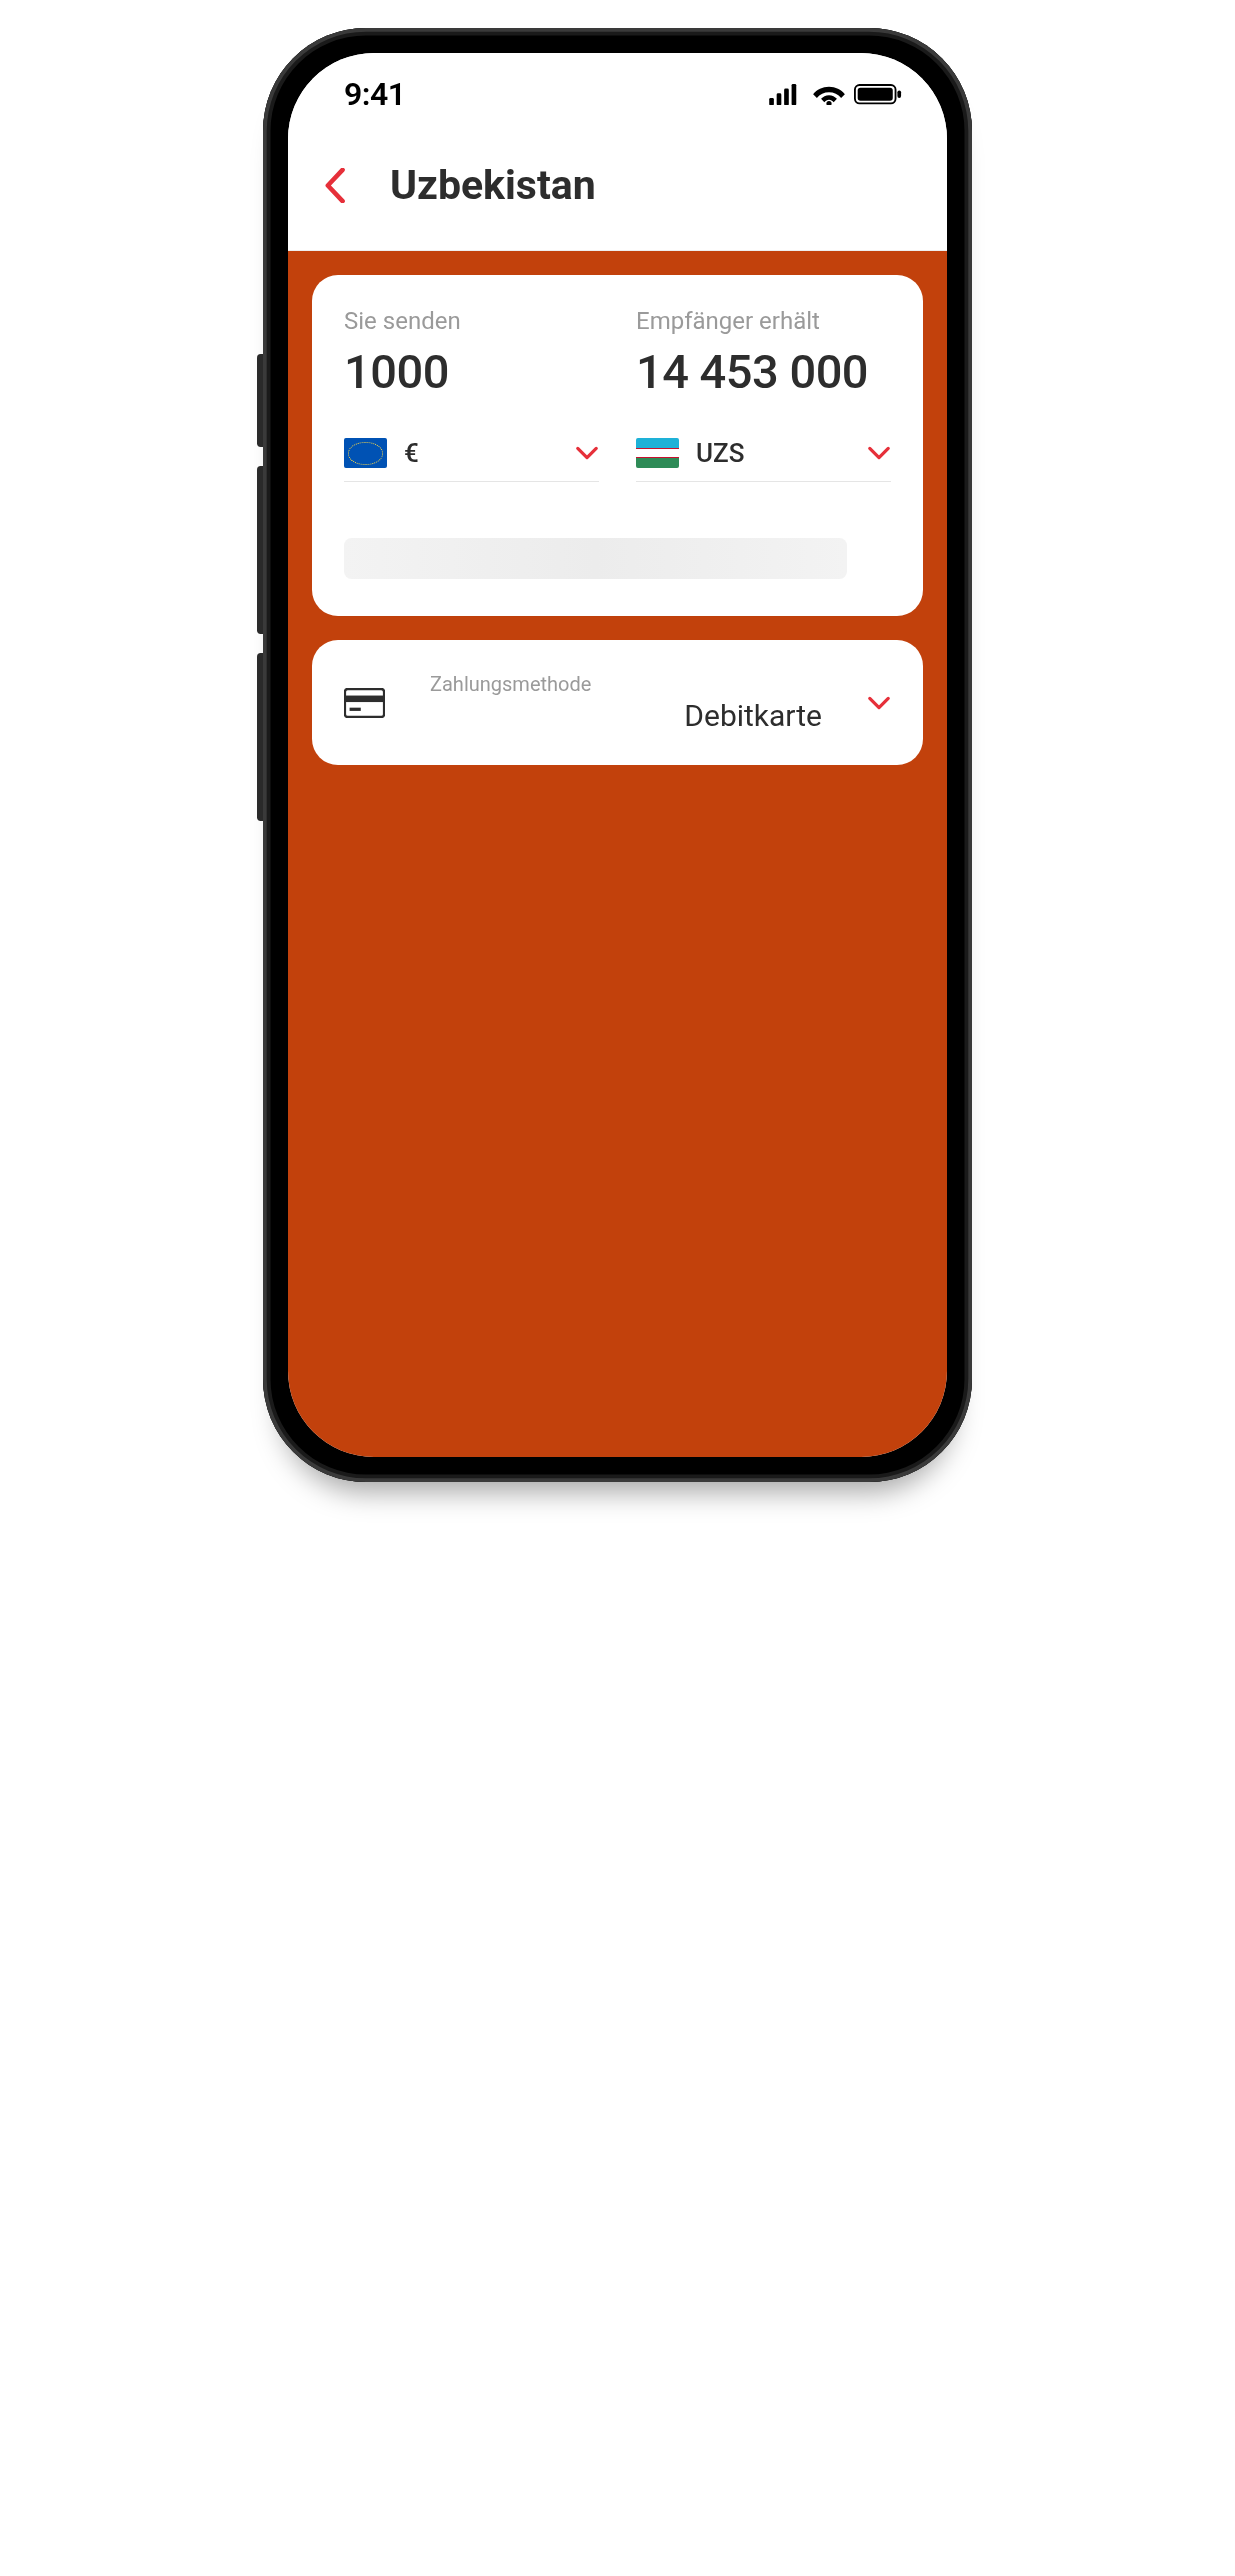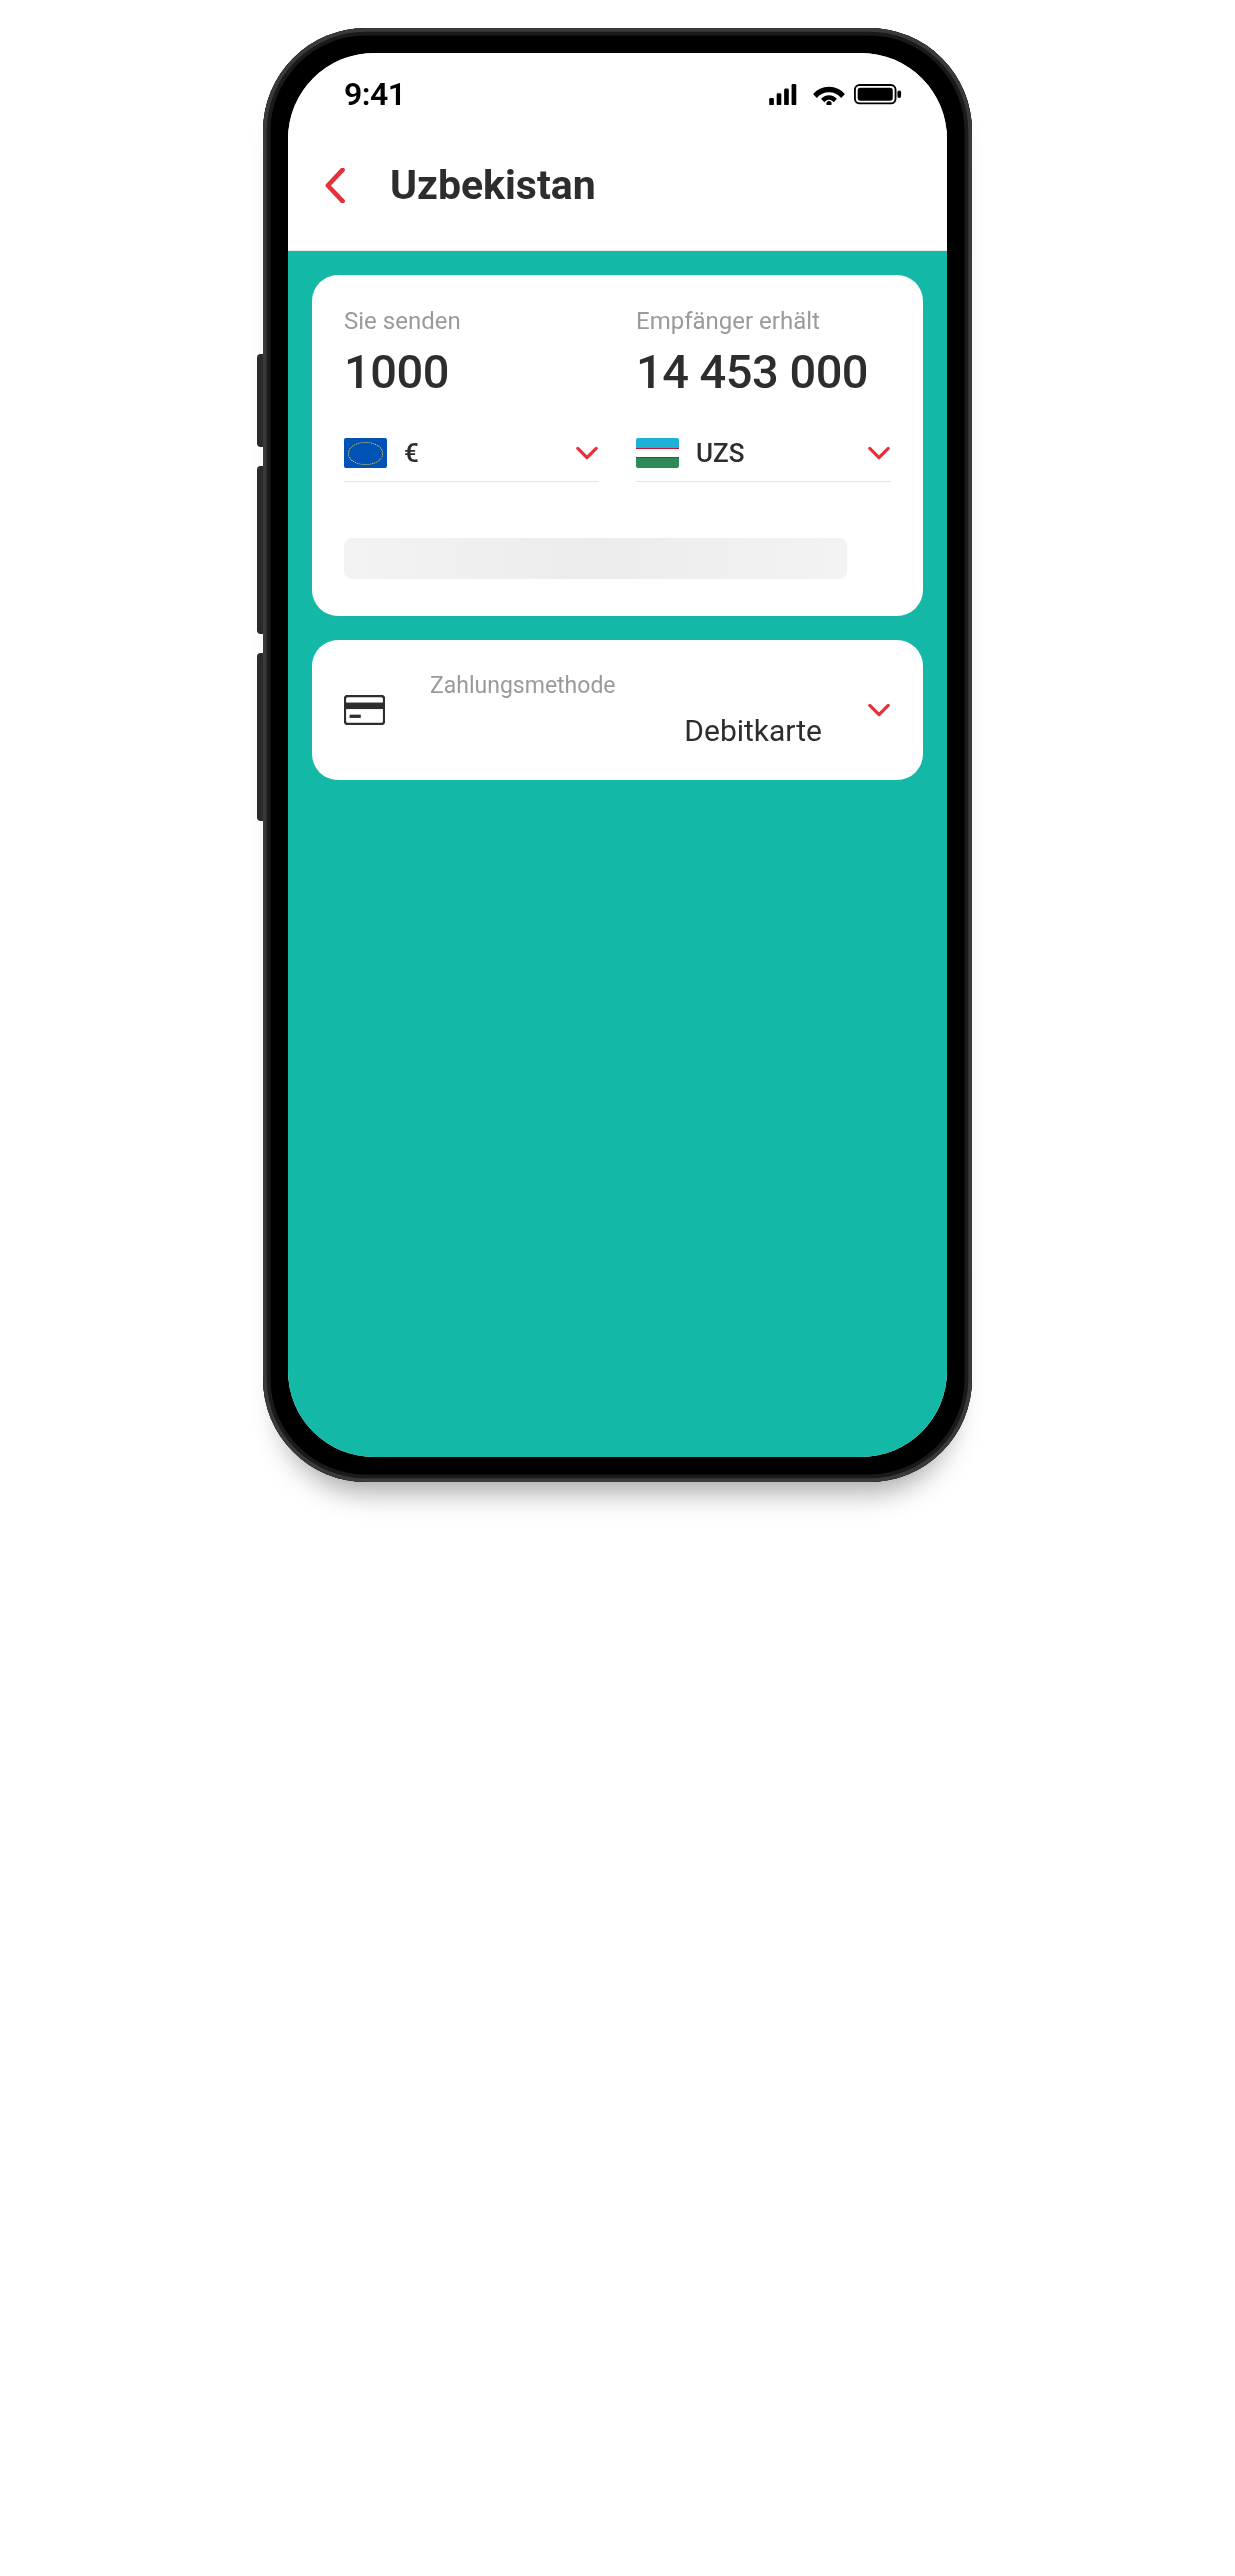--- a/index.html
+++ b/index.html
@@ -96,21 +96,21 @@
   .header-title {
     font-size: 41px;
     font-weight: 700;
     color: #2d2d2d;
     margin-left: 9px;
   }
 
   
   .content {
     flex: 1;
-    background: #14b8a6;
+    background: #c2410c;
     padding: 24px;
     display: flex;
     flex-direction: column;
     gap: 24px;
   }
 
   .card {
     background: #ffffff;
     border-radius: 26px;
     padding: 32px 32px 37px 32px;
@@ -202,23 +202,23 @@
     border-radius: 26px;
     padding: 32px 32px;
     display: flex;
     align-items: center;
     gap: 45px;
     cursor: pointer;
   }
   .pm-icon { width: 41px; height: 30px; flex-shrink:0; }
   .pm-text { flex: 1; }
   .pm-label {
-    font-size: 23px;
+    font-size: 20px;
     color: #9a9a9a;
-    margin-bottom: 14px;
+    margin-bottom: 2px;
   }
   .pm-value {
     font-size: 30px;
     font-weight: 400;
     color: #2d2d2d;
     text-align: right;
   }
 </style>
 </head>
 <body>

